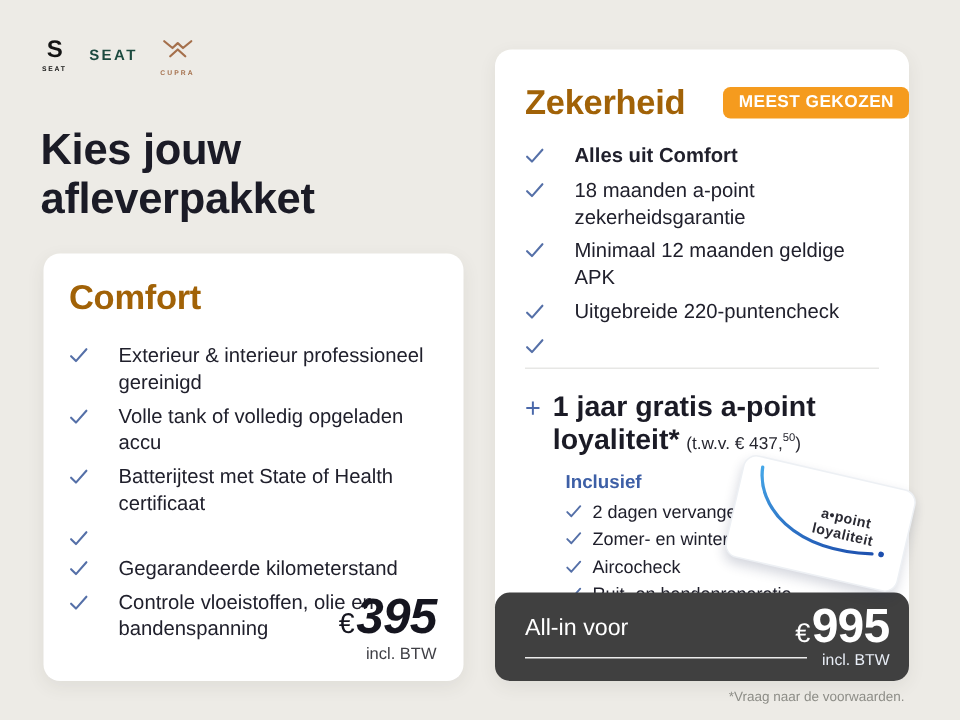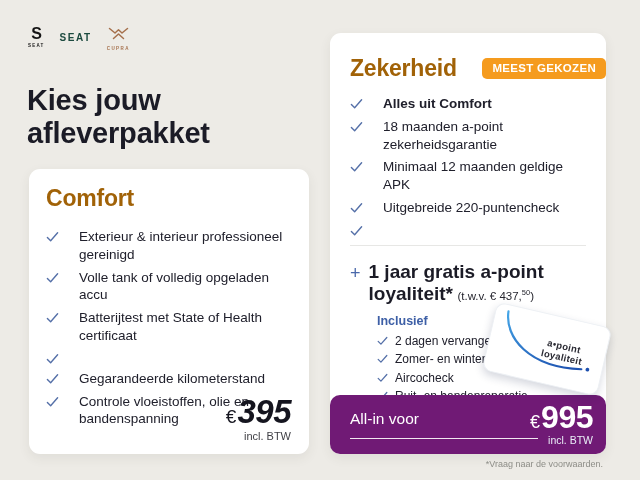--- a/index.html
+++ b/index.html
@@ -68,21 +68,21 @@
 
   
   .loyalty-card { position:absolute; left:158px; top:281px; width:118px; height:70px;
                   background:#fff; border:1px solid #edf0f4; border-radius:9px;
                   transform:rotate(13deg); box-shadow:0 4px 8px rgba(30,40,80,0.18); z-index:3; }
   .loyalty-text { position:absolute; left:40px; top:22px; width:68px; text-align:center;
                   font-size:9.5px; font-weight:700; color:#2a2a33; line-height:1.2; letter-spacing:0.3px; }
 
   
   .allin-bar { position:absolute; left:0; right:0; bottom:0; height:59px;
-               background:#701a75; border-radius:10px; z-index:2; color:#fff; }
+               background:#404040; border-radius:10px; z-index:2; color:#fff; }
   .allin-label { position:absolute; left:20px; top:15px; font-size:15.5px; font-weight:500; }
   .allin-line { position:absolute; left:20px; top:43px; width:188px; height:1px; background:rgba(255,255,255,0.9); }
   .allin-price { position:absolute; right:13px; top:5px; display:flex; align-items:baseline; }
   .allin-cur { font-size:18px; font-weight:500; margin-right:1px; }
   .allin-amt { font-size:32px; font-weight:700; letter-spacing:-0.5px; line-height:1.1; }
   .allin-note { position:absolute; right:13px; top:39px; font-size:10.5px; color:#e9eef7; }
 
   .disclaimer { position:absolute; right:37px; top:459px; font-size:9px; color:#8d8d87; }
 </style>
 </head>

